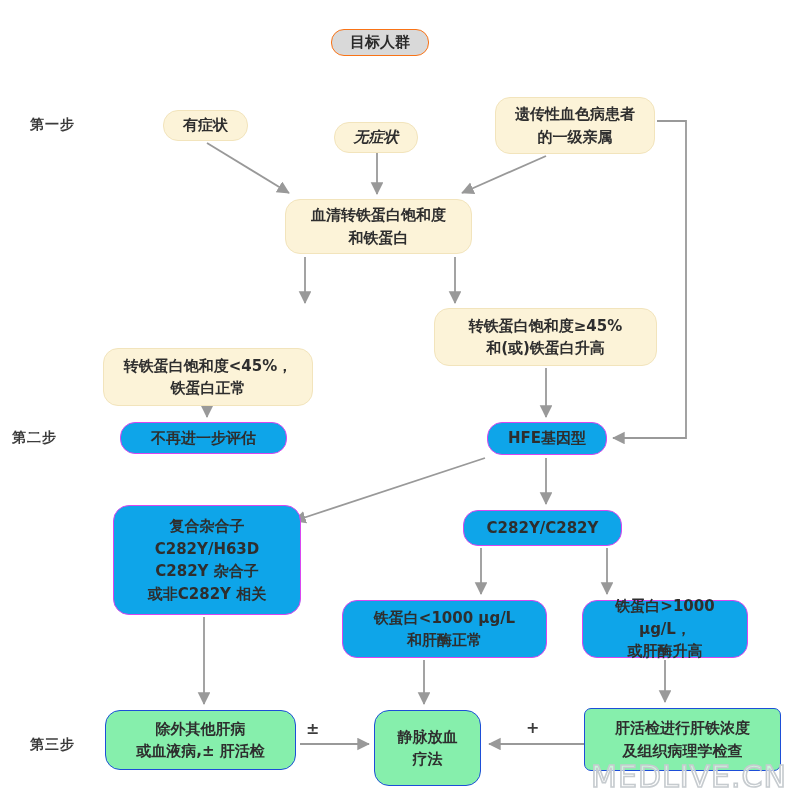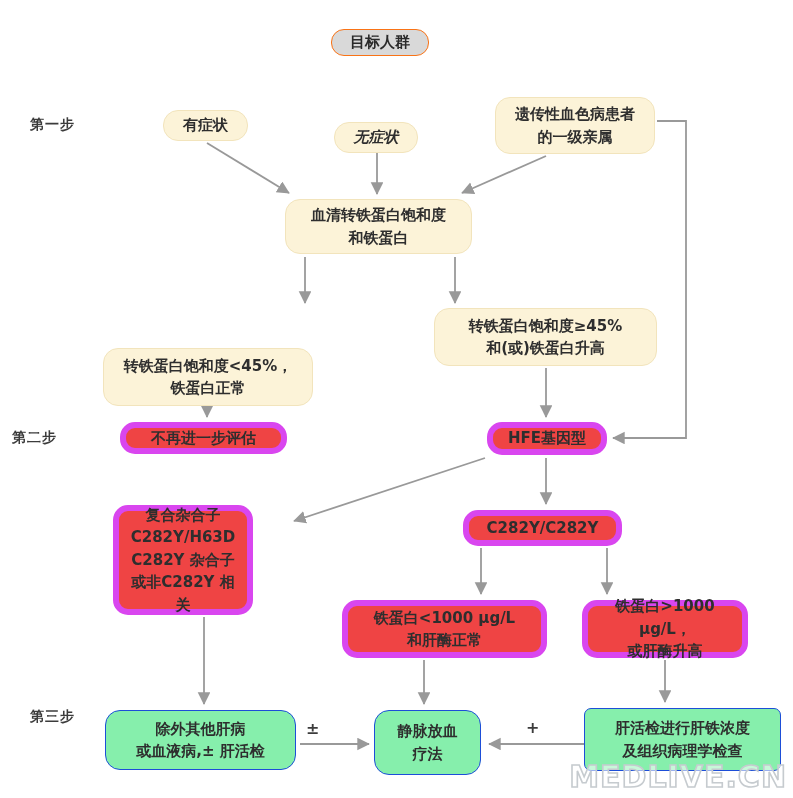--- a/index.html
+++ b/index.html
@@ -7,52 +7,52 @@
   #canvas{position:relative;width:793px;height:798px;background:#ffffff;overflow:hidden;}
   #edges{position:absolute;left:0;top:0;width:793px;height:798px;}
 
   .box{
     position:absolute;display:flex;align-items:center;justify-content:center;
     text-align:center;font-weight:600;color:#2e2e2e;font-size:15px;
     line-height:1.5;white-space:pre-line;border-radius:15px;box-sizing:border-box;
     padding:2px 6px;
   }
   .cream{background:#FCF3D8;border:1px solid #F2E4BC;}
-  .mid  {background:#ef4444;border:6px solid #d946ef;}
+  .mid  {background:#0ea5e9;border:1px solid #d946ef;}
   .dark {background:#86efac;border:1px solid #1d4ed8;}
   .graybox{background:#D9D9D9;border:1px solid #f97316;border-radius:13px;color:#2a2a2a;}
 
   .step-label{position:absolute;font-weight:700;color:#3c3c3c;font-size:14px;letter-spacing:1px;}
   .edge-label{position:absolute;font-weight:700;color:#3c3c3c;font-size:16px;}
 
   .watermark{
-    position:absolute;right:6px;bottom:4px;font-size:30px;font-weight:700;
+    position:absolute;right:6px;bottom:4px;font-size:30px;font-weight:400;
     letter-spacing:1px;color:rgba(255,255,255,0.55);
     -webkit-text-stroke:1.6px #c6cbcf;
   }
 
   
   #n-target       {left:331px;top:29px; width:98px; height:27px;}
   #lbl-step1      {left:30px; top:116px;}
   #n-symptomatic  {left:163px;top:110px;width:85px; height:31px;}
   #n-asymptomatic {left:334px;top:122px;width:84px; height:31px;font-style:italic;}
   #n-relatives    {left:495px;top:97px; width:160px;height:57px;}
   #n-serum        {left:285px;top:199px;width:187px;height:55px;}
   #n-sat-low      {left:103px;top:308px;width:210px;height:58px;margin-top:40px;}
   #n-sat-high     {left:434px;top:308px;width:223px;height:58px;}
   #lbl-step2      {left:12px; top:429px;}
   #n-no-eval      {left:120px;top:422px;width:167px;height:32px;}
   #n-hfe          {left:487px;top:422px;width:120px;height:33px;}
-  #n-compound     {left:113px;top:505px;width:140px;height:110px;}
+  #n-compound     {left:113px;top:505px;width:188px;height:110px;border-radius:16px;}
   #n-c282y        {left:463px;top:510px;width:159px;height:36px;}
   #n-ferritin-low {left:342px;top:600px;width:205px;height:58px;}
   #n-ferritin-high{left:582px;top:600px;width:166px;height:58px;}
-  #lbl-step3      {left:30px; top:708px;}
+  #lbl-step3      {left:30px; top:736px;}
   #n-exclude      {left:105px;top:710px;width:191px;height:60px;}
-  #n-phlebotomy   {left:374px;top:710px;width:107px;height:65px;}
+  #n-phlebotomy   {left:374px;top:710px;width:107px;height:76px;}
   #n-biopsy       {left:584px;top:708px;width:197px;height:63px;border-radius:7px;}
   #lbl-pm         {left:306px;top:719px;}
   #lbl-plus       {left:526px;top:718px;}
 </style>
 </head>
 <body>
 
 <div id="canvas">
 
   <svg id="edges" viewBox="0 0 793 798" xmlns="http://www.w3.org/2000/svg">

